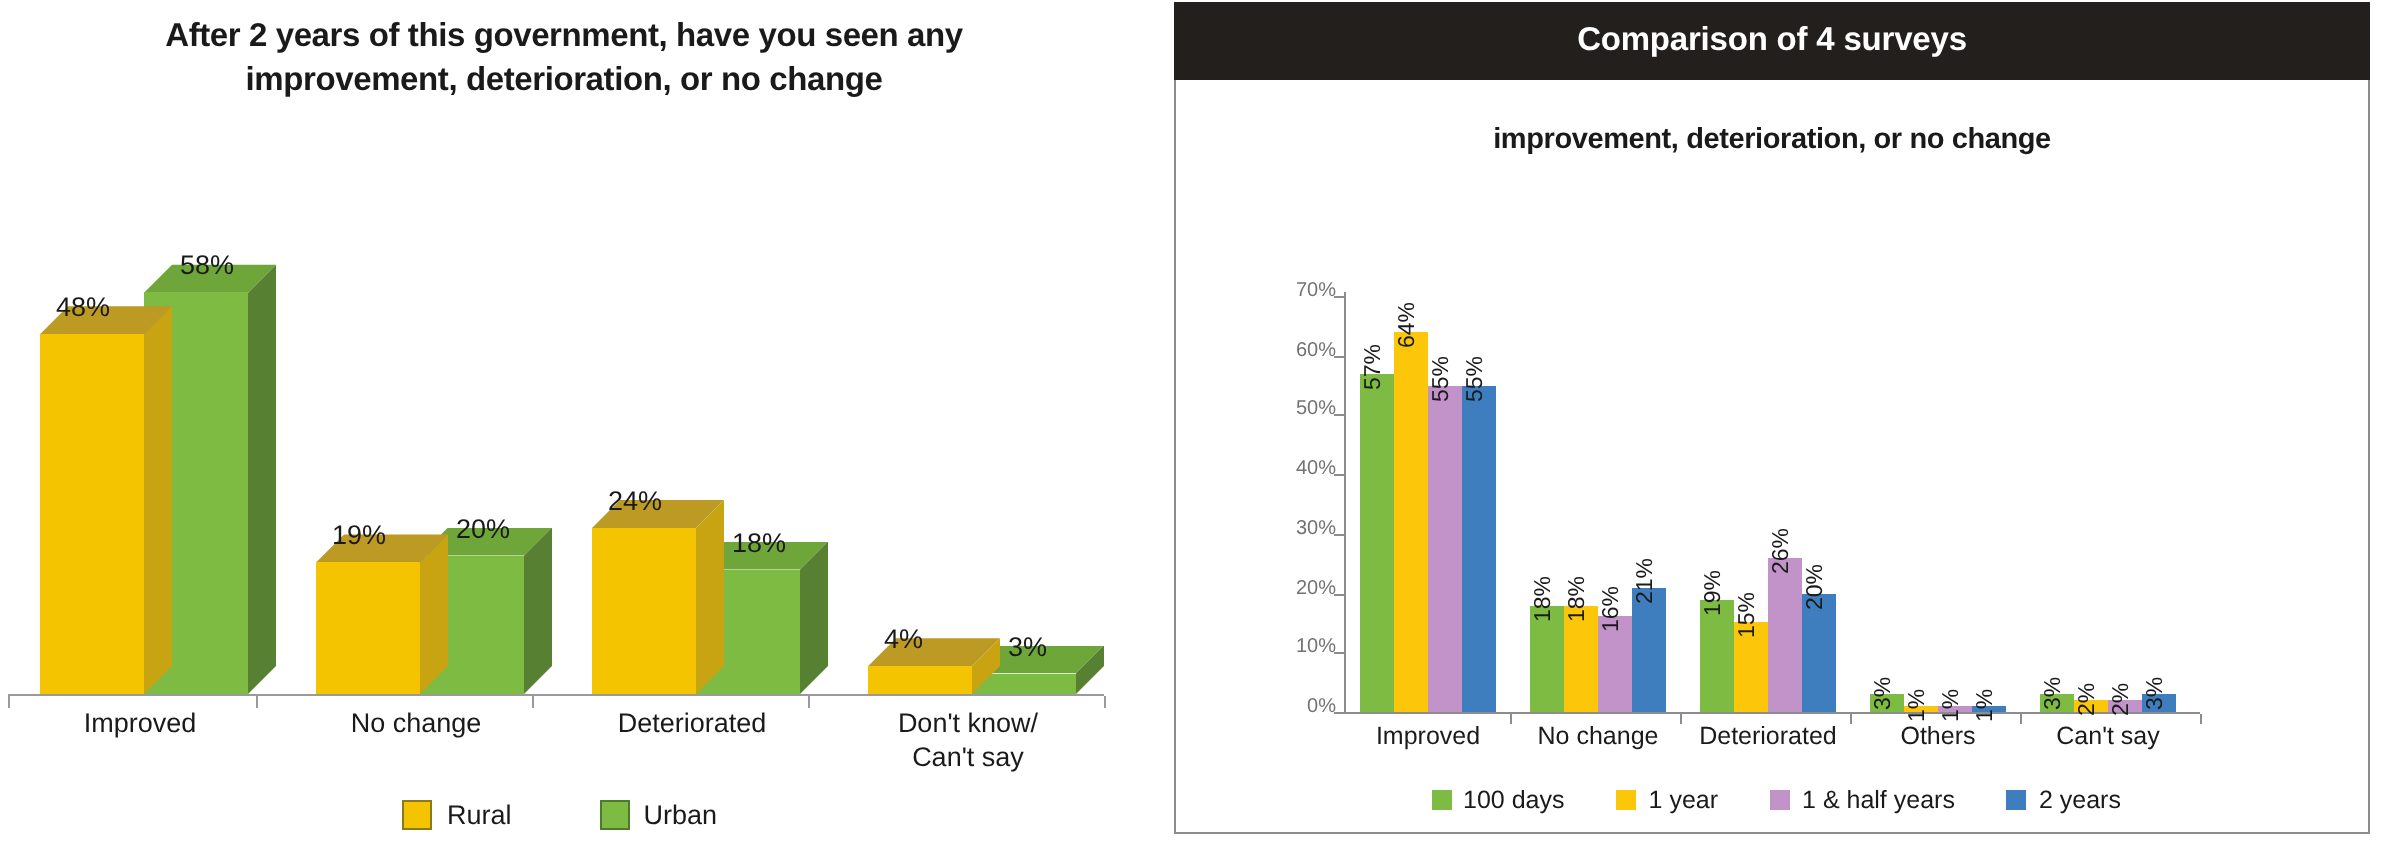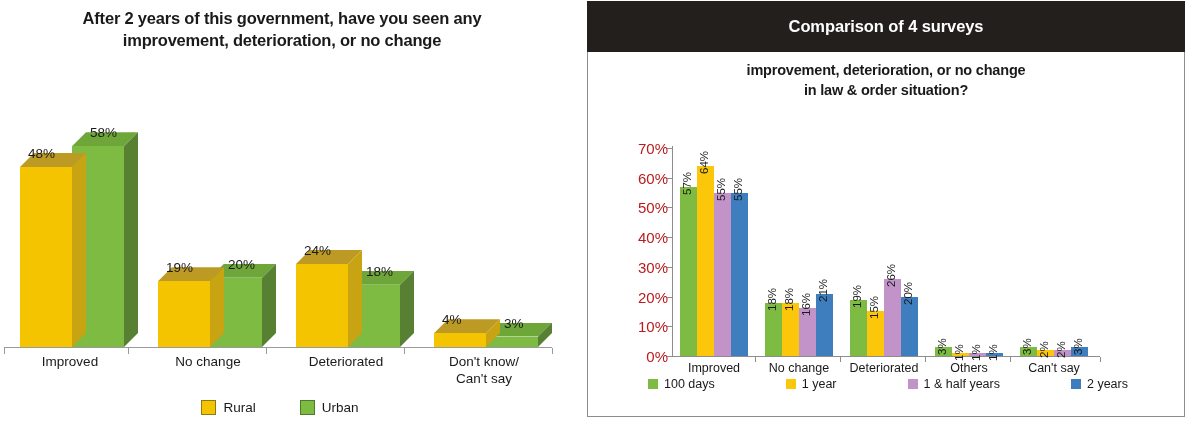--- a/index.html
+++ b/index.html
@@ -116,21 +116,21 @@
     height: 415px;
     border: 1px solid #8d8d8d;
     background: #ffffff;
     box-sizing: border-box;
   }
   #right-header {
     position: absolute;
     left: -1px;
     top: -2px;
     width: 598px;
-    height: 51px;
+    height: 39px;
     background: #231f1c;
     display: flex;
     align-items: center;
     justify-content: center;
   }
   #right-header-title {
     color: #ffffff;
     font-size: 16.5px;
     font-weight: bold;
     letter-spacing: -0.1px;
@@ -167,22 +167,22 @@
     left: 84px;
     top: 353px;
     width: 428px;
     height: 1px;
     background: #8d8d8d;
   }
   .r-ytick-label {
     position: absolute;
     right: 518px;
     text-align: right;
-    font-size: 15px;
-    color: #b91c1c;
+    font-size: 10px;
+    color: #737373;
     white-space: nowrap;
   }
   .r-ytick-mark {
     position: absolute;
     left: 79px;
     width: 5px;
     height: 1px;
     background: #8d8d8d;
   }
   .r-bar {
@@ -208,24 +208,24 @@
   .r-sep {
     position: absolute;
     top: 354px;
     width: 1px;
     height: 5px;
     background: #8d8d8d;
   }
   #right-legend {
     position: absolute;
     left: 60px;
-    top: 374px;
+    top: 390px;
     width: 480px;
     display: flex;
-    justify-content: space-between;
+    justify-content: center;
     align-items: center;
     gap: 26px;
   }
   #right-legend .li {
     display: flex;
     align-items: center;
     gap: 6px;
   }
   #right-legend .sw {
     width: 10px;
@@ -332,21 +332,20 @@
     </div>
 
   <div id="right-panel">
 
     <div id="right-header">
       <span id="right-header-title">Comparison of 4 surveys</span>
     </div>
 
     <div id="right-subtitle">
       <div>improvement, deterioration, or no change</div>
-      <div>in law &amp; order situation?</div>
     </div>
 
     <div id="right-plot">
       <div id="r-yaxis-line"></div>
       <div id="r-xaxis-line"></div>
     <div class="r-ytick-label" style="left: 46px; width: 34px; top: 345px;">0%</div>
         <div class="r-ytick-mark" style="top: 353px;"></div>
         <div class="r-ytick-label" style="left: 46px; width: 34px; top: 315.286px;">10%</div>
         <div class="r-ytick-mark" style="top: 323.286px;"></div>
         <div class="r-ytick-label" style="left: 46px; width: 34px; top: 285.571px;">20%</div>

